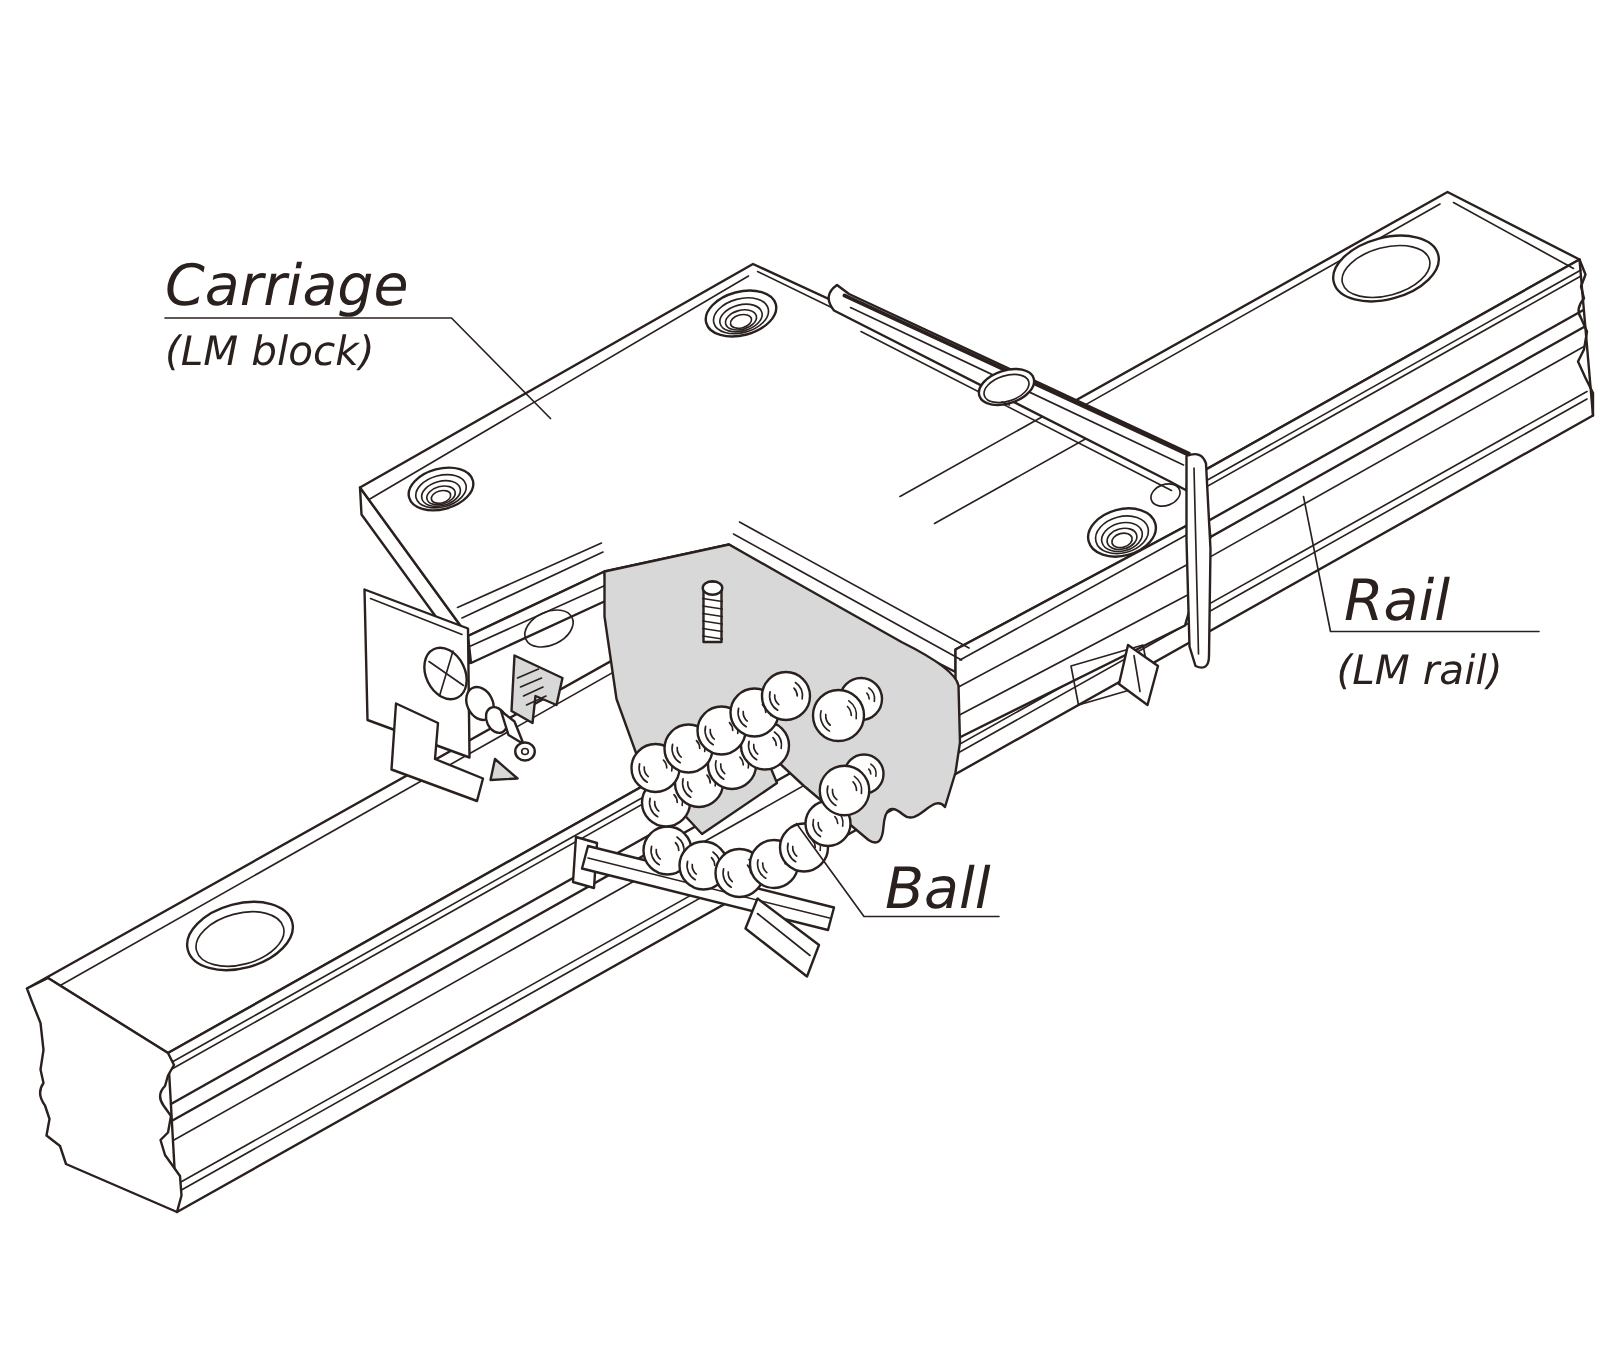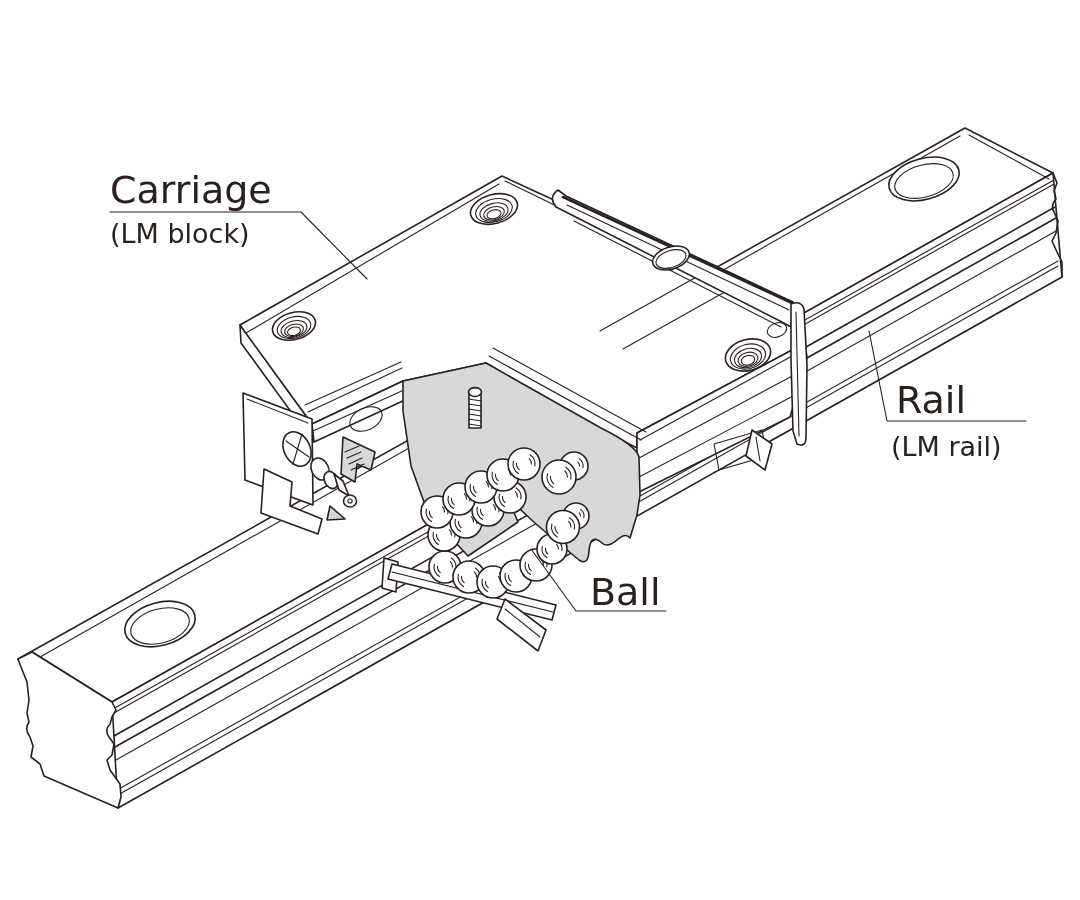--- a/index.html
+++ b/index.html
@@ -1,17 +1,17 @@
 <!DOCTYPE html>
 <html><head>
 <meta charset="utf-8">
 <style>
   html,body{margin:0;padding:0;background:#fff;}
   #stage{position:relative;width:1080px;height:900px;background:var(--bg,#fff);overflow:hidden;
-         font-family:"DejaVu Sans","Liberation Sans",sans-serif;}
+         font-family:"DejaVu Sans","Liberation Sans",sans-serif;font-style:italic;}
   svg{display:block}
   svg path, svg line, svg ellipse, svg circle, svg polyline{
     stroke:var(--line,#2a211e); fill:none; stroke-width:1.6;
     stroke-linejoin:round; stroke-linecap:round; vector-effect:none;
   }
   .fw{fill:#ffffff}
   .fg{fill:var(--gray,#d7d8d7)}
   .thin{stroke-width:1.1}
   .thick{stroke-width:2.6}
   text{fill:var(--line,#2a211e); stroke:none; font-family:"DejaVu Sans","Liberation Sans",sans-serif;}

